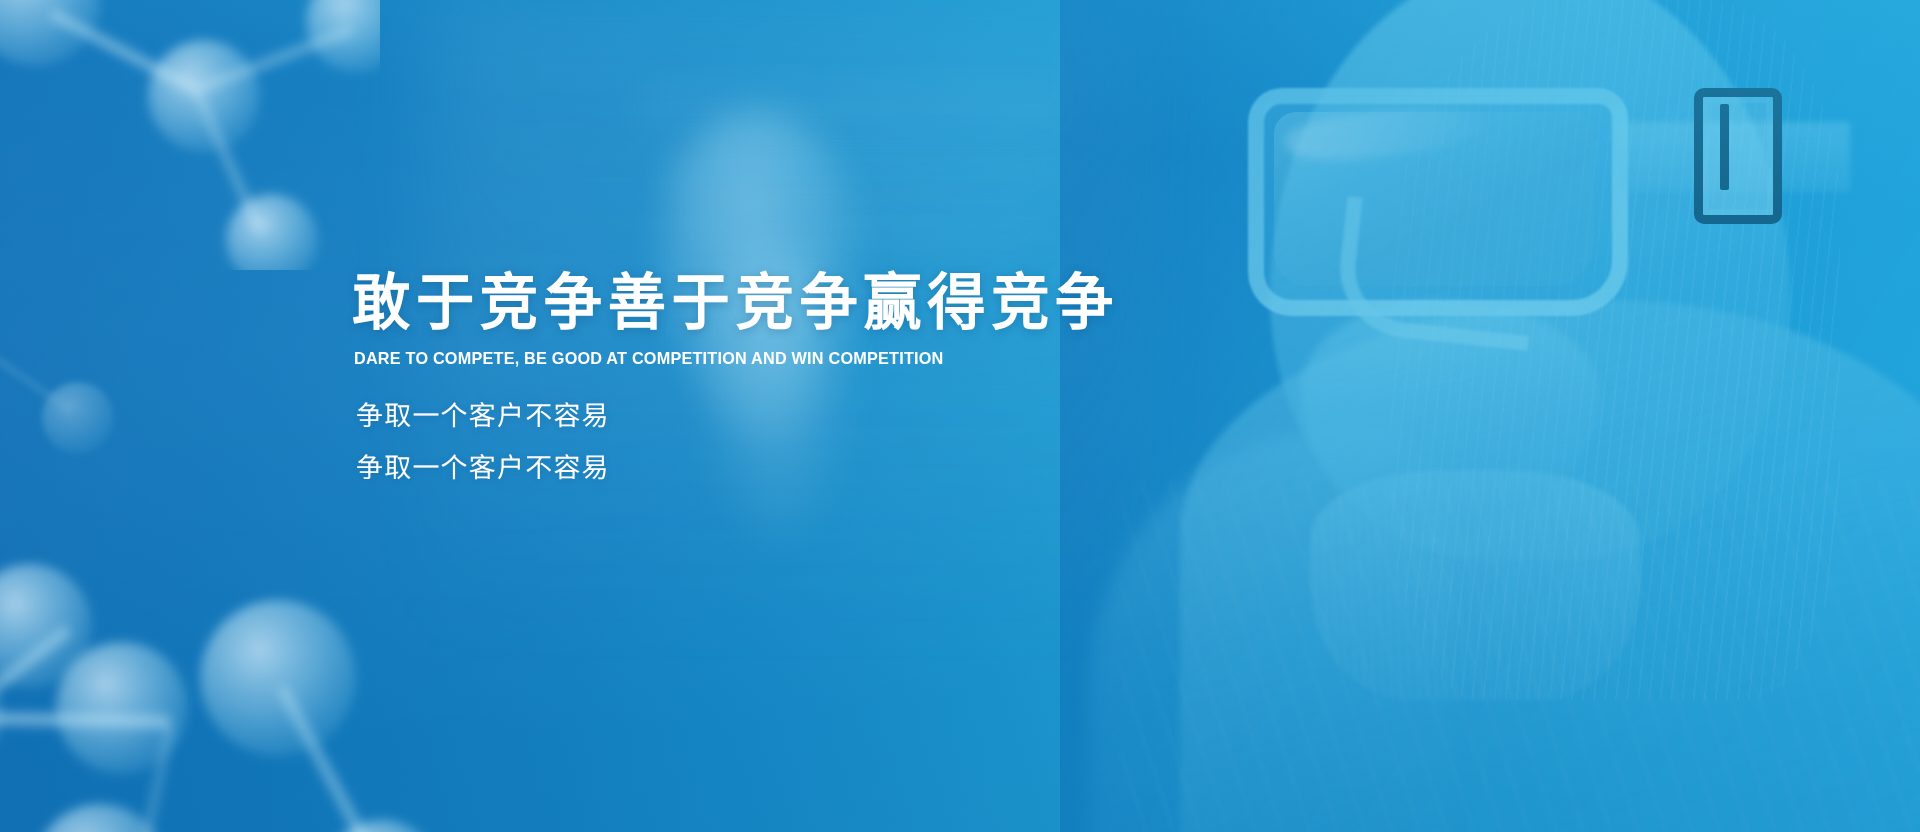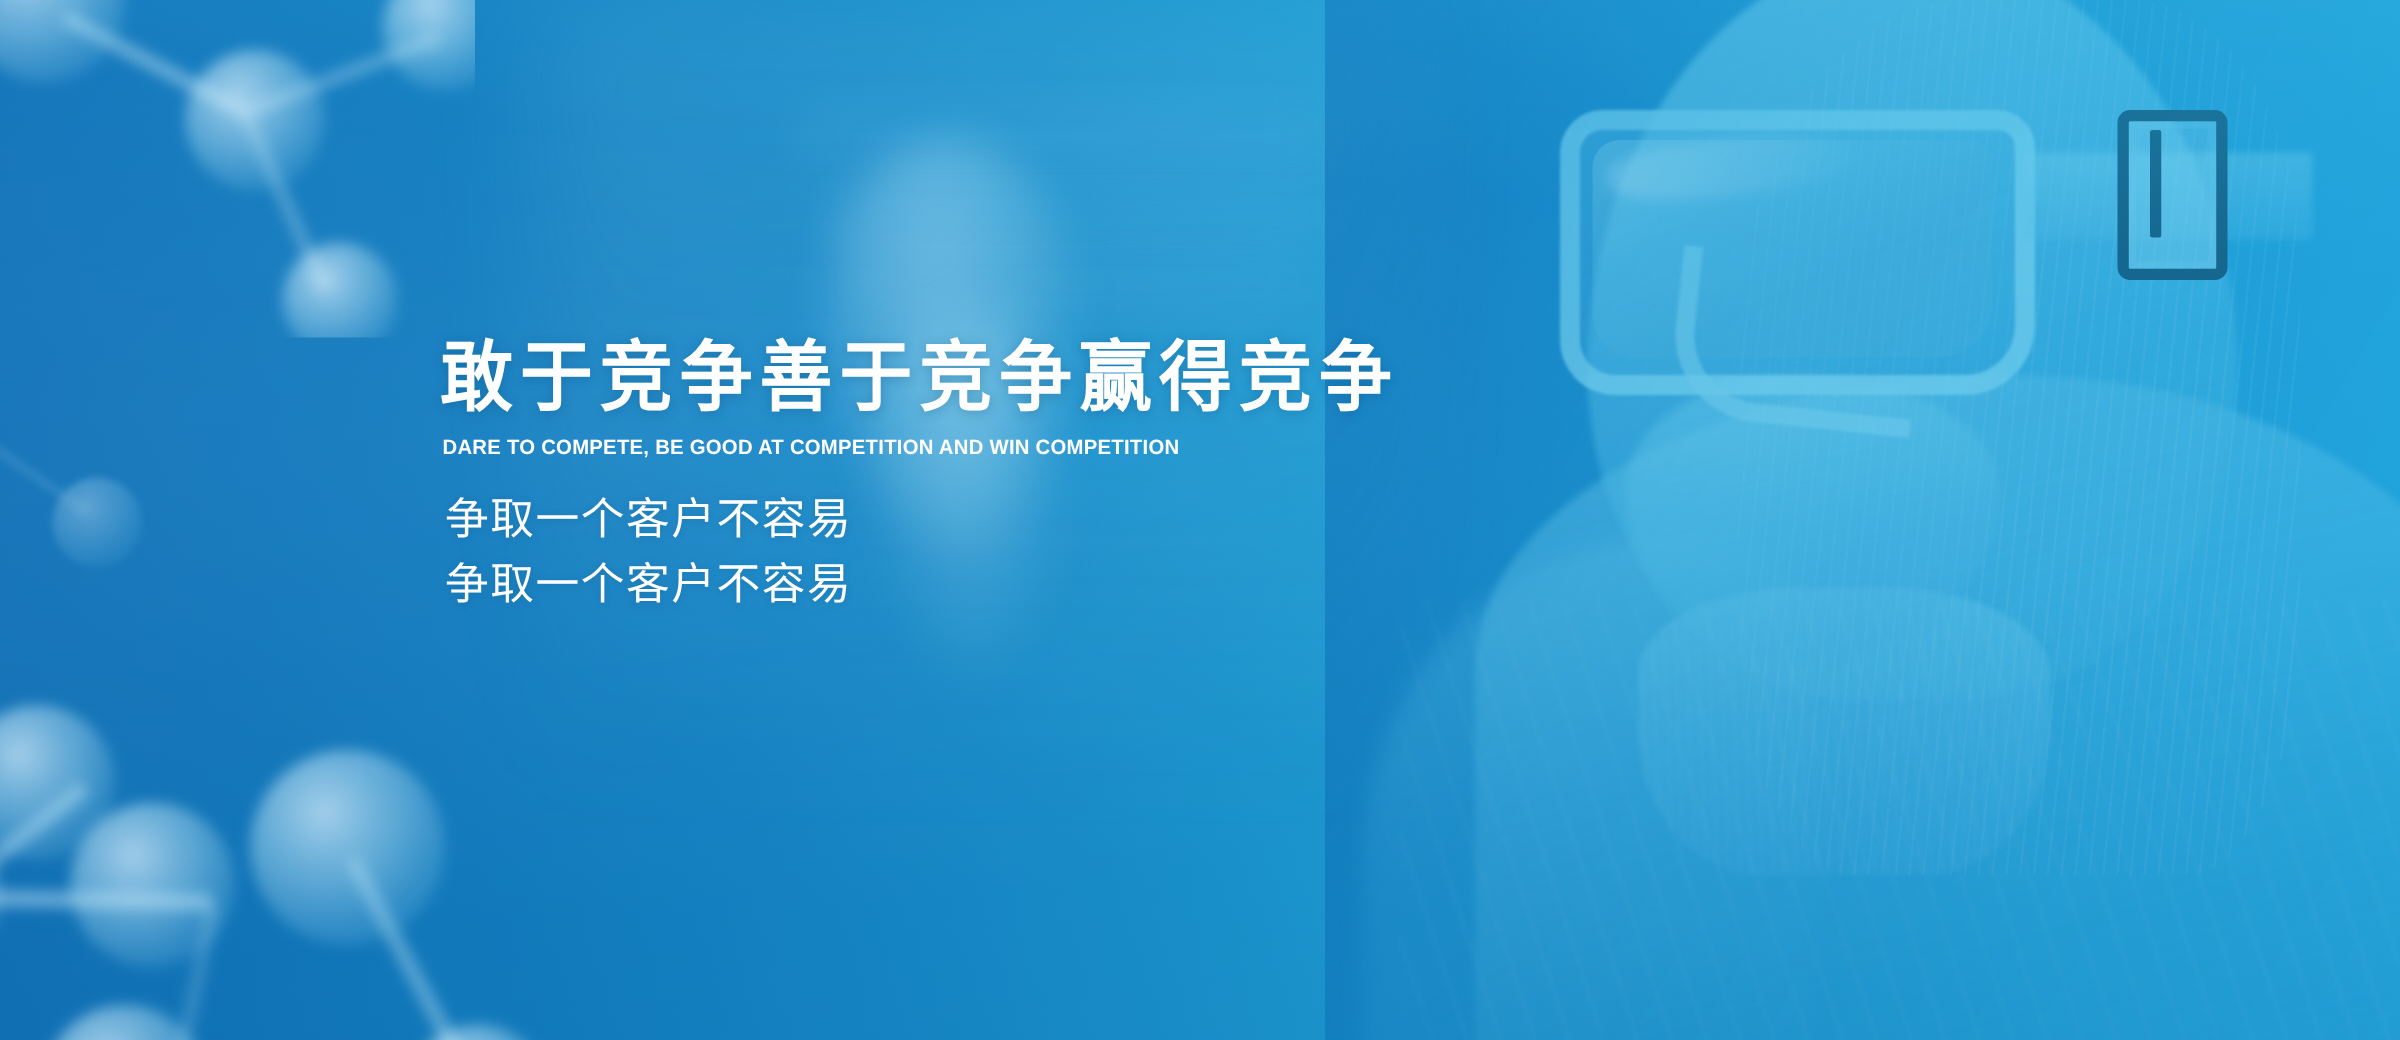--- a/index.html
+++ b/index.html
@@ -283,21 +283,21 @@
     letter-spacing: 0.2px;
     white-space: nowrap;
     transform: scaleX(0.985);
     transform-origin: left center;
   }
   .lines {
     margin-top: 22px;
     margin-left: 4px;
   }
   .line {
-    font-size: 35px;
+    font-size: 27px;
     line-height: 52px;
     font-weight: 400;
     color: #ffffff;
     letter-spacing: 1.2px;
     white-space: nowrap;
     text-shadow: 0 1px 6px rgba(8,70,115,0.22);
   }
 
   .grain {
     position: absolute; inset: 0;

